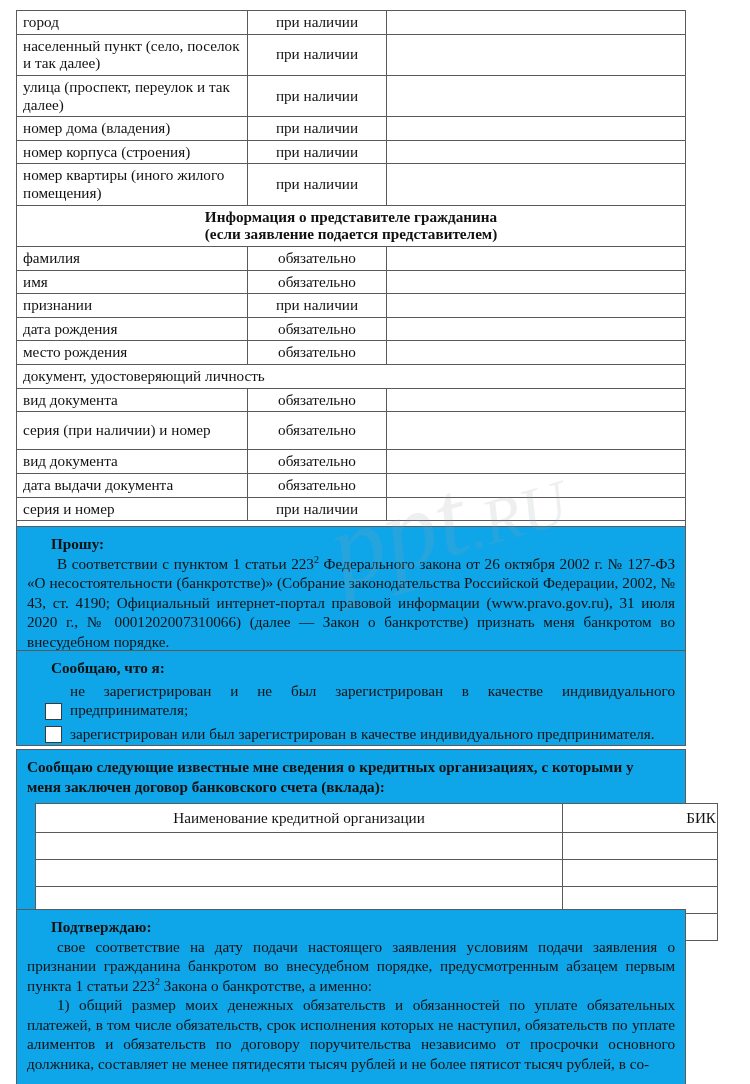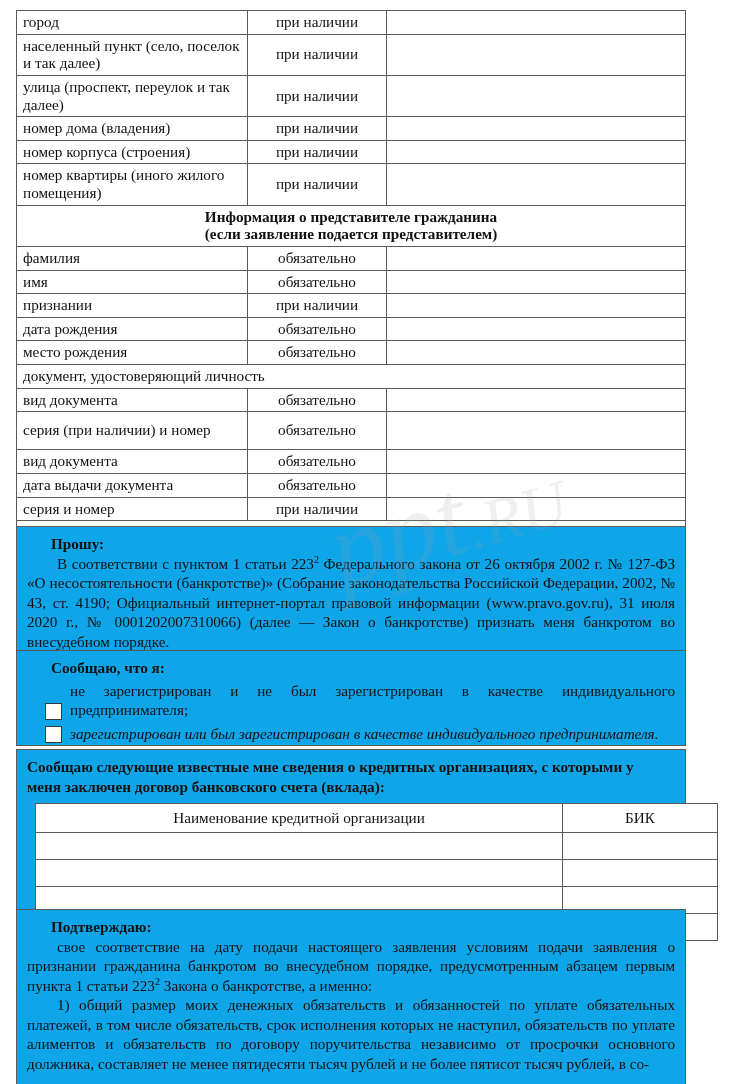--- a/index.html
+++ b/index.html
@@ -128,21 +128,21 @@
     table-layout: fixed;
     margin: 7px 0 4px 8px;
   }
   table.banktable td {
     border: 1px solid #5a5a5a;
     height: 24px;
     font-size: 15.2px;
     background: #ffffff;
   }
   table.banktable td.bname { width: 524px; text-align: center; }
-  table.banktable td.bbik  { width: 152px; text-align: center; }
+  table.banktable td.bbik  { width: 152px; text-align: right; }
   table.banktable tr.hdr td { height: 26px; }
 
   sup { font-size: 0.66em; vertical-align: super; line-height: 0; }
 </style>
 </head>
 <body>
 
 <div class="page">
 
   <div class="watermark">
@@ -265,21 +265,21 @@
   </div>
 
   <div class="doc block" style="top:650px;padding-bottom:2px;">
     <p class="lead" style="margin-bottom:3px !important;">Сообщаю, что я:</p>
 
     <div class="cbrow">
       <span class="cbox"></span>
       <span class="cbtext">не зарегистрирован и не был зарегистрирован в качестве индивидуального предпринимателя;</span>
     </div>
 
-    <div class="cbrow" style="margin-top:4px;font-style:italic;">
+    <div class="cbrow" style="margin-top:4px;">
       <span class="cbox"></span>
       <span class="cbtext">зарегистрирован или был зарегистрирован в качестве индивидуального предпринимателя.</span>
     </div>
   </div>
 
   <div class="doc block" style="top:749px;padding-bottom:16px;">
     <p style="font-weight:bold;">Сообщаю следующие известные мне сведения о кредитных организациях, с которыми у</p>
     <p style="font-weight:bold;">меня заключен договор банковского счета (вклада):</p>
 
     <table class="banktable">

